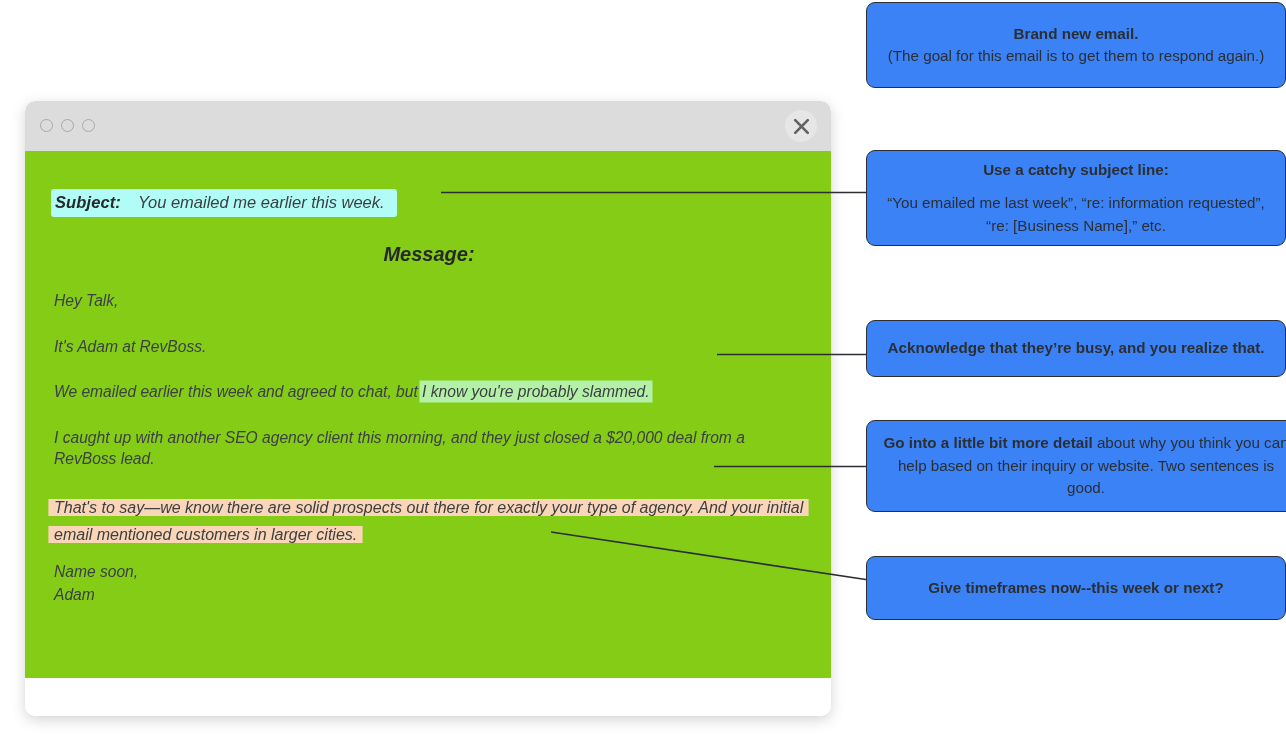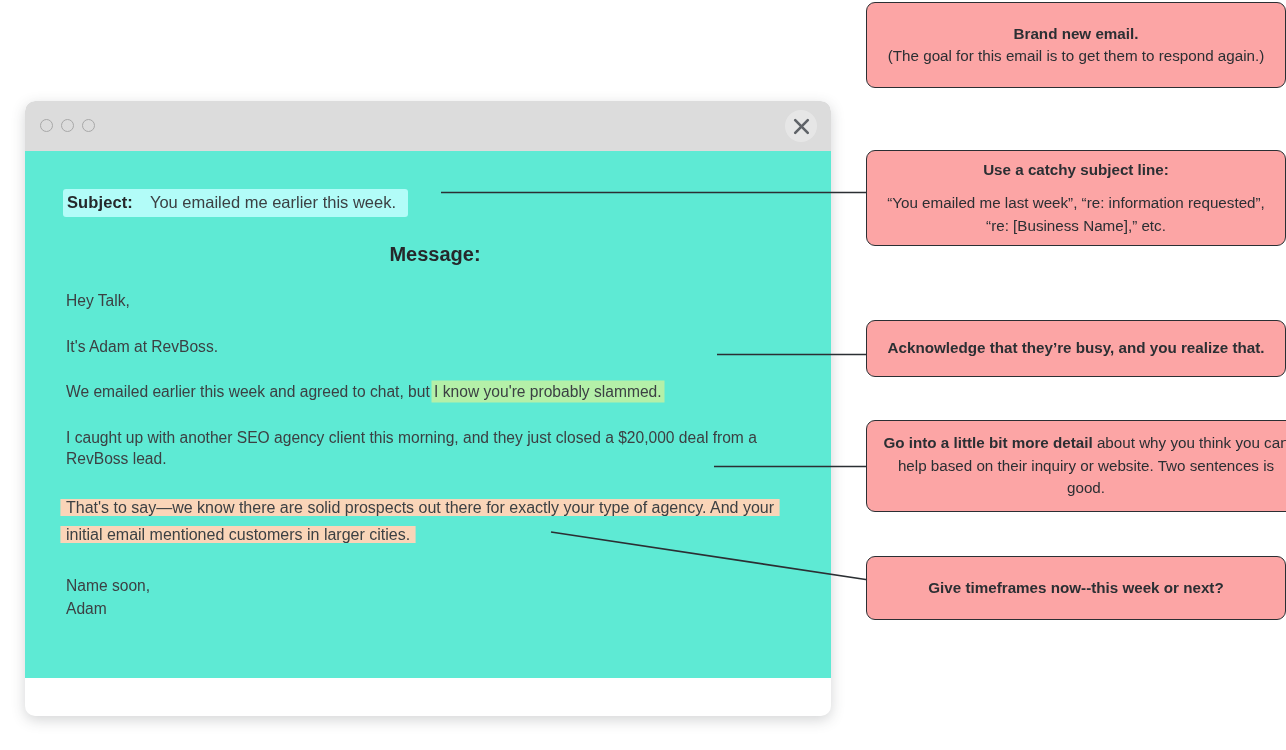--- a/index.html
+++ b/index.html
@@ -69,24 +69,25 @@
     border-radius: 50%;
     background: rgba(255,255,255,0.30);
     display: flex;
     align-items: center;
     justify-content: center;
     cursor: pointer;
   }
   .close-button svg { display: block; }
 
   .window-body {
-    padding: 38px 26px 0 38px;
-    background: #5eead4;
+    padding: 38px 26px 0 26px;
+    background: #84cc16;
     height: 527px;
     box-sizing: border-box;
+    font-style: italic;
   }
 
   
   .subject-row {
     display: inline-block;
     background: #b2fcf8;
     border-radius: 3px;
     padding: 4px 12px 5px 4px;
     margin-bottom: 26px;
     white-space: nowrap;
@@ -135,29 +136,29 @@
     box-shadow: 0 0 0 2.5px #fbf8c4;
   }
   .hl-peach {
     background: #fad5b8;
     display: inline;
     box-shadow: 0.35em 0 0 #fad5b8, -0.35em 0 0 #fad5b8;
     box-decoration-break: clone;
     -webkit-box-decoration-break: clone;
     line-height: 27px;
   }
-  .peach-wrap { margin-bottom: 26px; padding-left: 3px; max-width: 756px; }
+  .peach-wrap { margin-bottom: 12px; padding-left: 3px; max-width: 756px; }
 
   
   .callout {
     position: absolute;
     box-sizing: border-box;
     border: 1.7px solid #2b2f33;
     border-radius: 9px;
-    background: #fca5a5;
+    background: #3b82f6;
     display: flex;
     flex-direction: column;
     align-items: center;
     justify-content: center;
     text-align: center;
     padding: 8px 14px;
     z-index: 4;
     font-size: 15.2px;
     line-height: 22.5px;
     color: #2b2f33;

